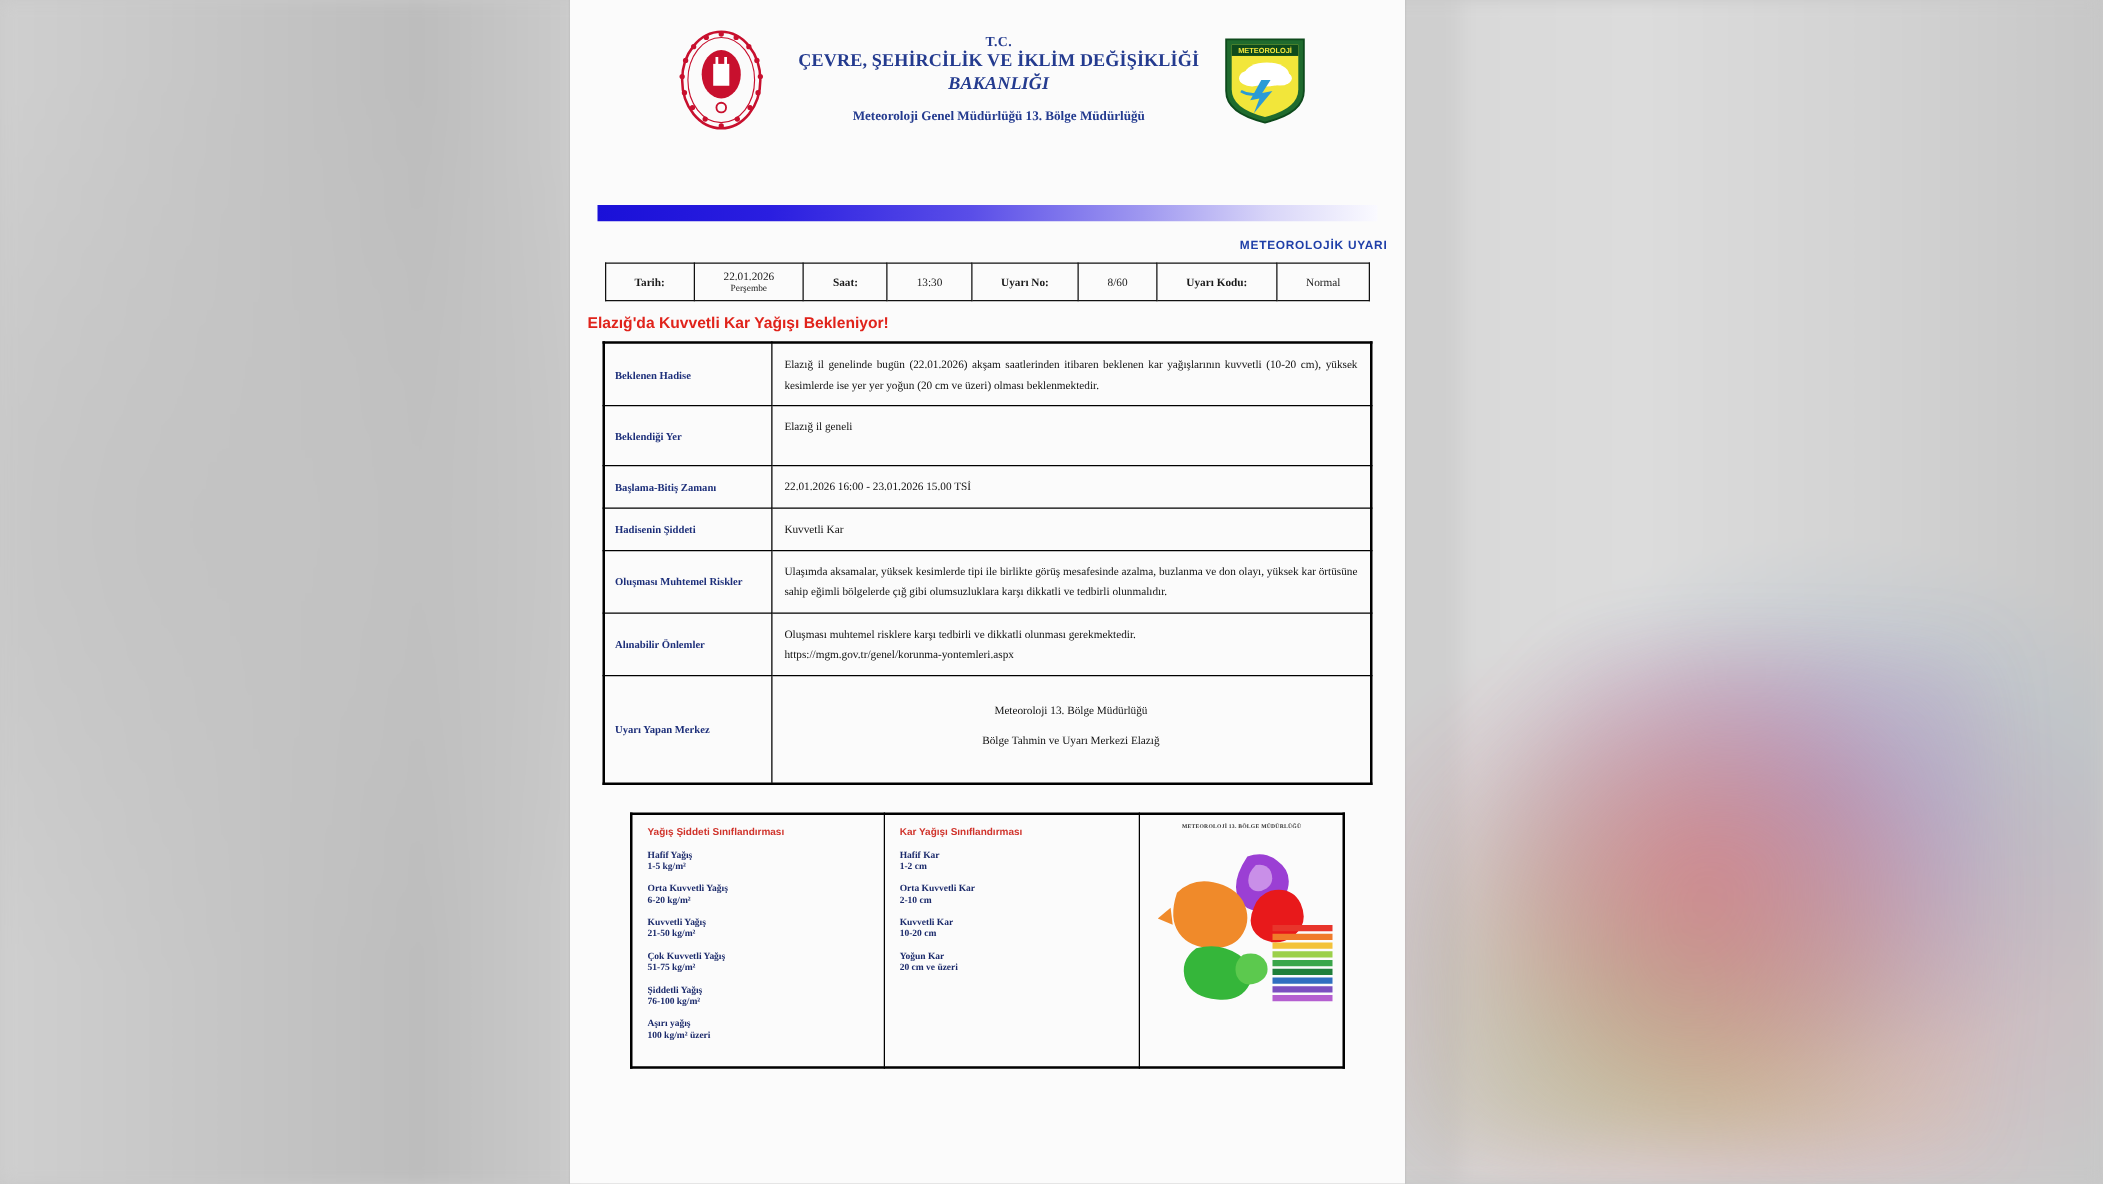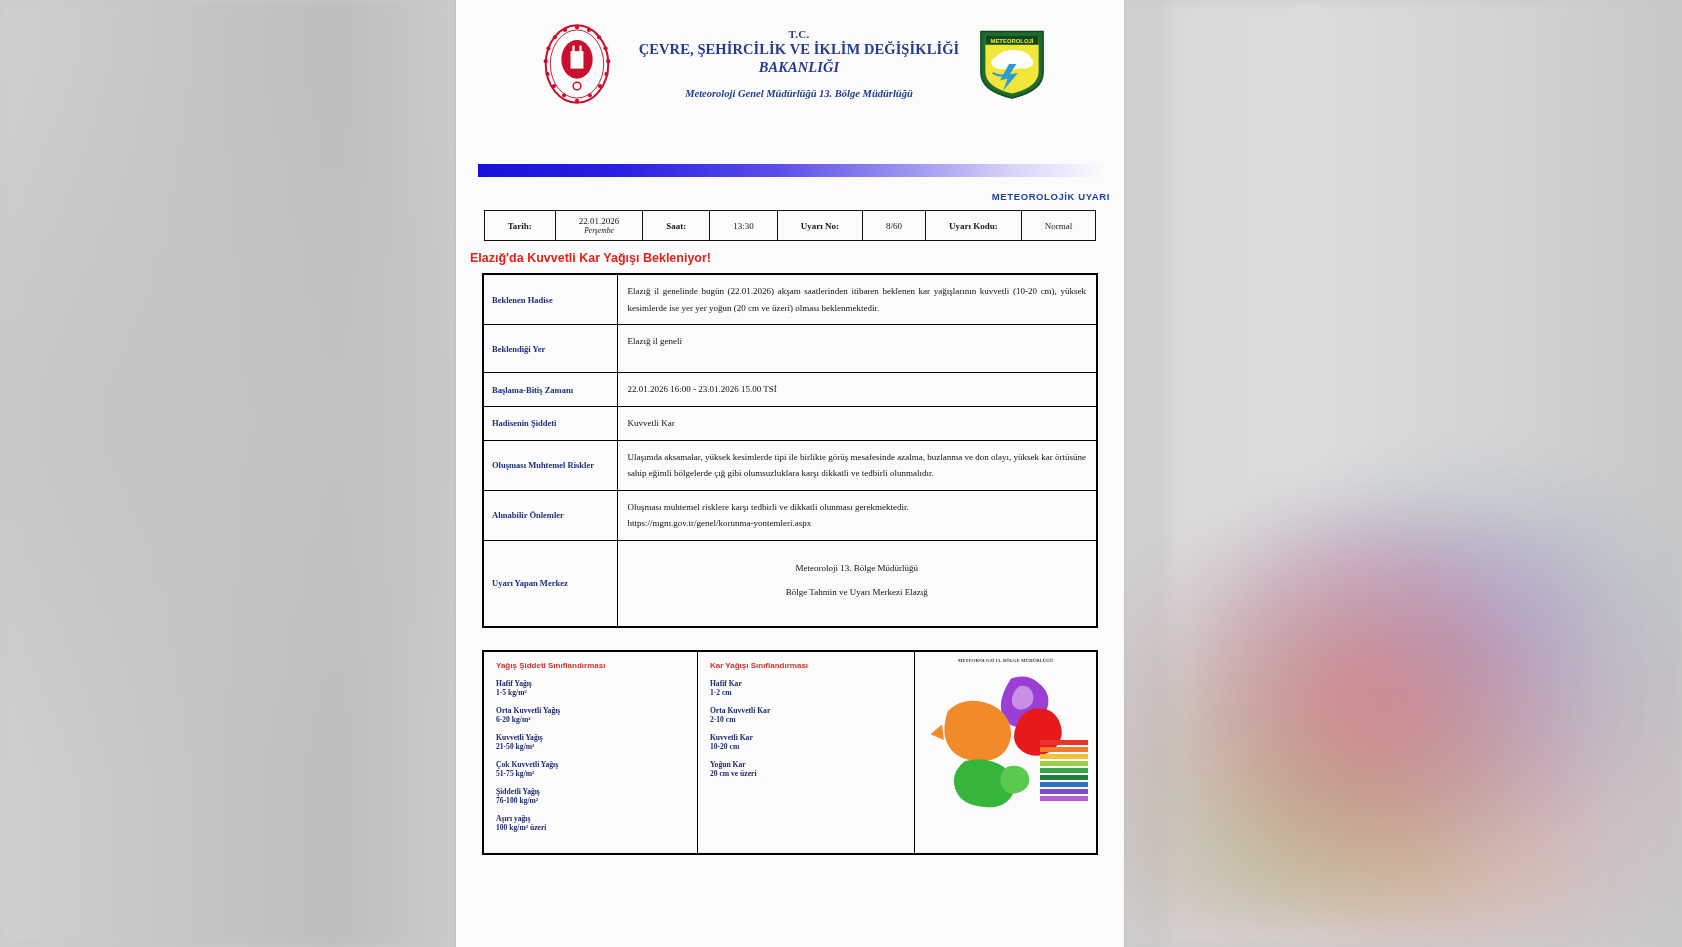--- a/index.html
+++ b/index.html
@@ -45,21 +45,21 @@
   
   .header {
     display: flex; align-items: center; justify-content: center;
     gap: 16px; padding: 18px 6px 10px 6px;
   }
   .logo-tc { width: 92px; height: 92px; flex: 0 0 auto; }
   .header-text { text-align: center; color: #243b8f; line-height: 1.24; }
   .h-tc { font-size: 11px; font-weight: bold; letter-spacing:.3px;}
   .h-min1 { font-size: 14.5px; font-weight: bold; letter-spacing: .1px; }
   .h-min2 { font-size: 14.5px; font-weight: bold; letter-spacing: .1px; font-style: italic; }
-  .h-sub  { font-size: 10.5px; font-weight: bold; margin-top: 10px; font-style: italic; }
+  .h-sub  { font-size: 10.5px; font-weight: bold; margin-top: 10px; }
   .logo-mgm { width: 74px; height: 74px; flex: 0 0 auto; }
 
   
   .gradbar {
     height: 13px; margin: 44px 8px 0 8px;
     background: linear-gradient(90deg,#1a10d8 0%, #2a1ee0 22%, #5a4ee8 48%, #9f98f0 70%, #d8d5f8 86%, #fafaff 100%);
   }
   .uyari-title {
     text-align: right; color: #1f3fa8; font-weight: bold;
     font-size: 9.5px; letter-spacing: .6px;
@@ -72,21 +72,21 @@
   .meta-table {
     margin: 8px auto 0 auto; width: 588px;
     border: 1.6px solid #111;
   }
   .meta-table td {
     border: 1.3px solid #111; padding: 5px 23px;
     font-size: 9px; color: #1a1a1a; vertical-align: middle;
   }
   .meta-lbl { font-weight: bold; white-space: nowrap; }
   .meta-val { text-align: center; color:#3a3a3a; }
-  .meta-val .d2 { display:block; font-size:7.5px;font-style:italic; }
+  .meta-val .d2 { display:block; font-size:7.5px; }
 
   
   .headline {
     text-align: left; color: #e0231b; font-weight: bold;
     font-size: 12.5px; margin: 10px 0 8px 0;
     font-family: "Liberation Sans", sans-serif;
   }
 
   
   .main-table {
@@ -103,21 +103,21 @@
   }
   .main-table td.val.center { text-align: center; line-height: 2.6; padding: 16px 10px; }
   .r-hadise .val { padding-bottom: 10px; }
   .r-yer .lbl, .r-yer .val { height: 48px; }
   .r-zaman td { height: 32px; }
   .r-siddet td { height: 30px; }
   .r-merkez td { height: 86px; }
 
   
   .legend-table {
-    width: 616px; margin: 22px auto 0 auto; border: 2px solid #000;
+    width: 572px; margin: 22px auto 0 auto; border: 2px solid #000;
   }
   .legend-table > tbody > tr > td {
     border: 1.6px solid #000; vertical-align: top; padding: 9px 10px 12px 12px;
     height: 176px;
   }
   .lg-title {
     color: #d0342c; font-weight: bold; font-size: 8px; margin-bottom: 9px;
     font-family: "Liberation Sans", sans-serif;
   }
   .lg-row { display: flex; font-size: 7.6px; font-weight: bold; color: #1b2a6b; margin-bottom: 9px; flex-direction: column; }

